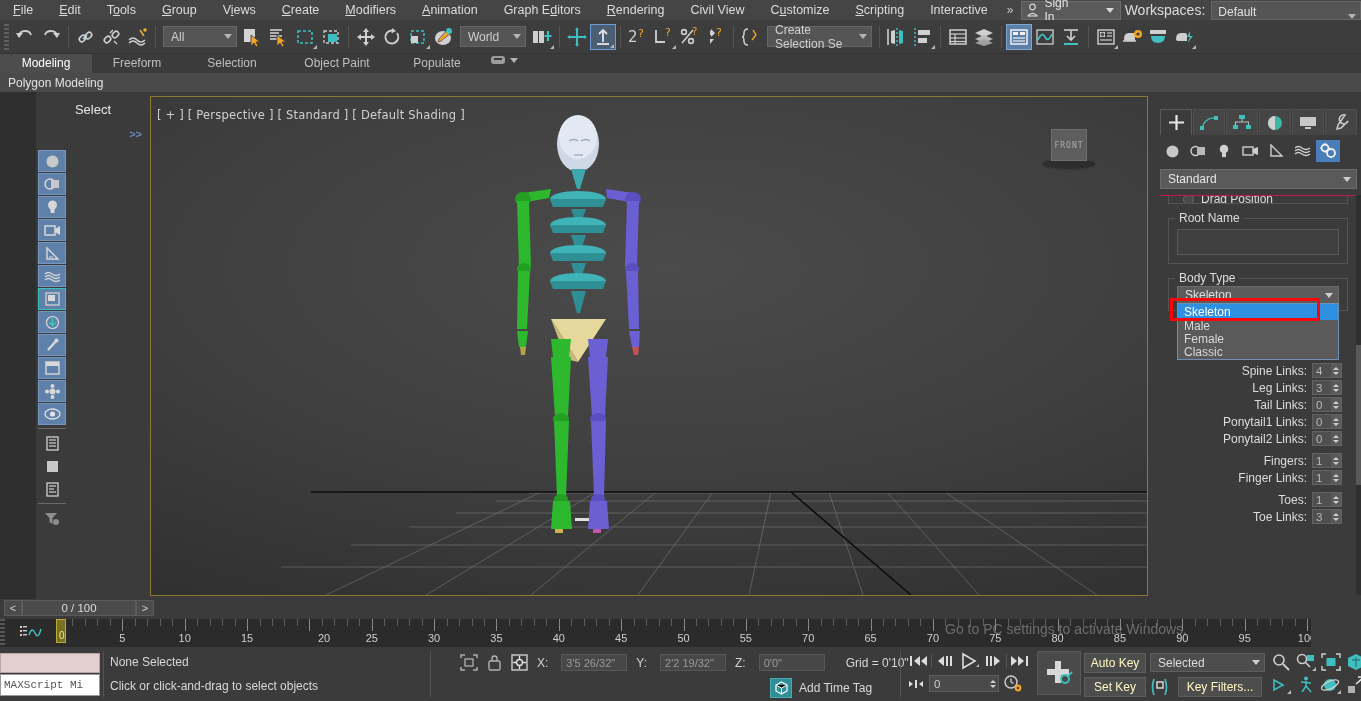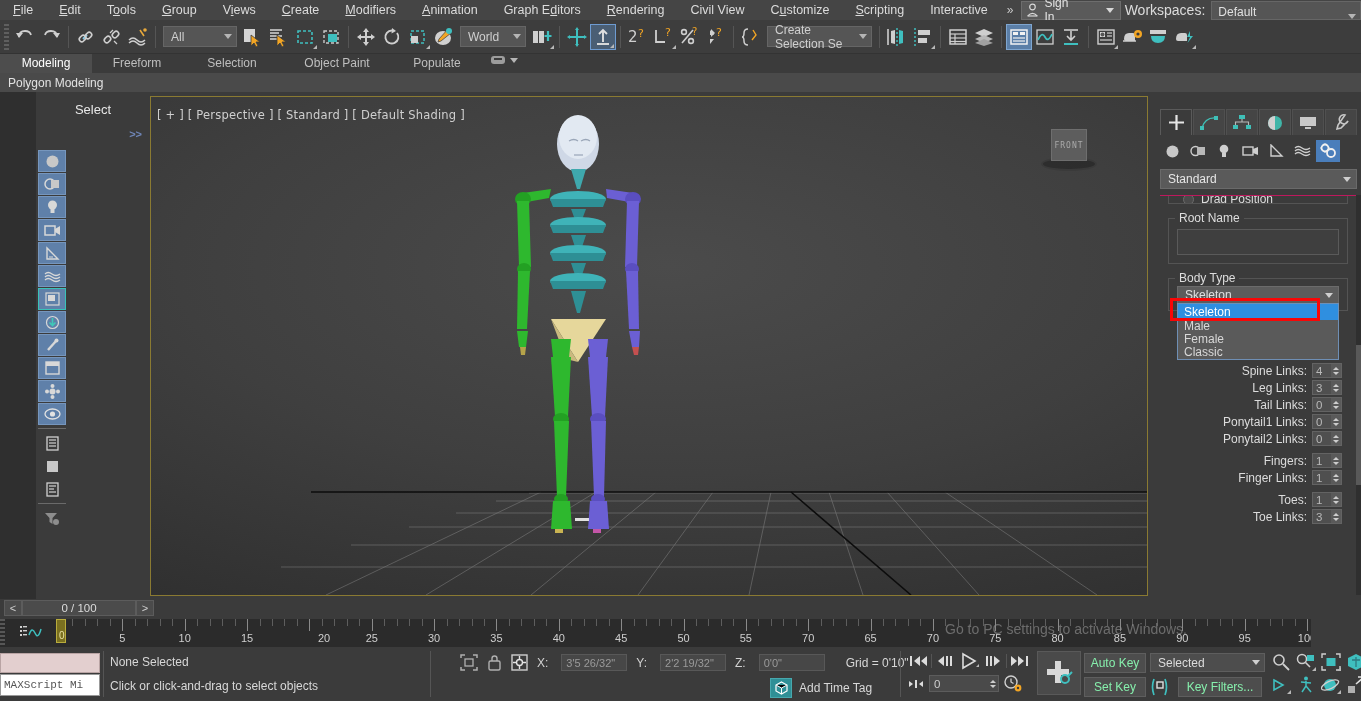--- a/index.html
+++ b/index.html
@@ -257,21 +257,21 @@
   .coord-field {
     width:66px;height:17px;background:#474747;border:1px solid #585858;
     display:flex;align-items:center;padding-left:4px;font-size:11px;color:#9a9a9a;
   }
   .coord-lbl { font-size:12px;color:#d2d2d2;margin-right:4px; }
   .gridtxt { font-size:12px;color:#d8d8d8; }
   .addtag { font-size:12px;color:#d8d8d8; }
   .tealbtn { width:22px;height:20px;background:#2f8f96;border:1px solid #47a8ae;
              display:flex;align-items:center;justify-content:center; }
   .keybtn {
-    background:#4d4d4d;border:1px solid #5e5e5e;color:#86efac;font-size:12px;
+    background:#4d4d4d;border:1px solid #5e5e5e;color:#fef9c3;font-size:12px;
     display:flex;align-items:center;justify-content:center;
   }
   .greenplus {
     width:44px;height:44px;background:#4a4a4a;border:1px solid #595959;
     display:flex;align-items:center;justify-content:center;
   }
   .selcombo {
     width:115px;height:19px;background:#4d4d4d;border:1px solid #5e5e5e;color:#dcdcdc;
     display:flex;align-items:center;justify-content:space-between;padding:0 4px 0 7px;font-size:12px;
   }

